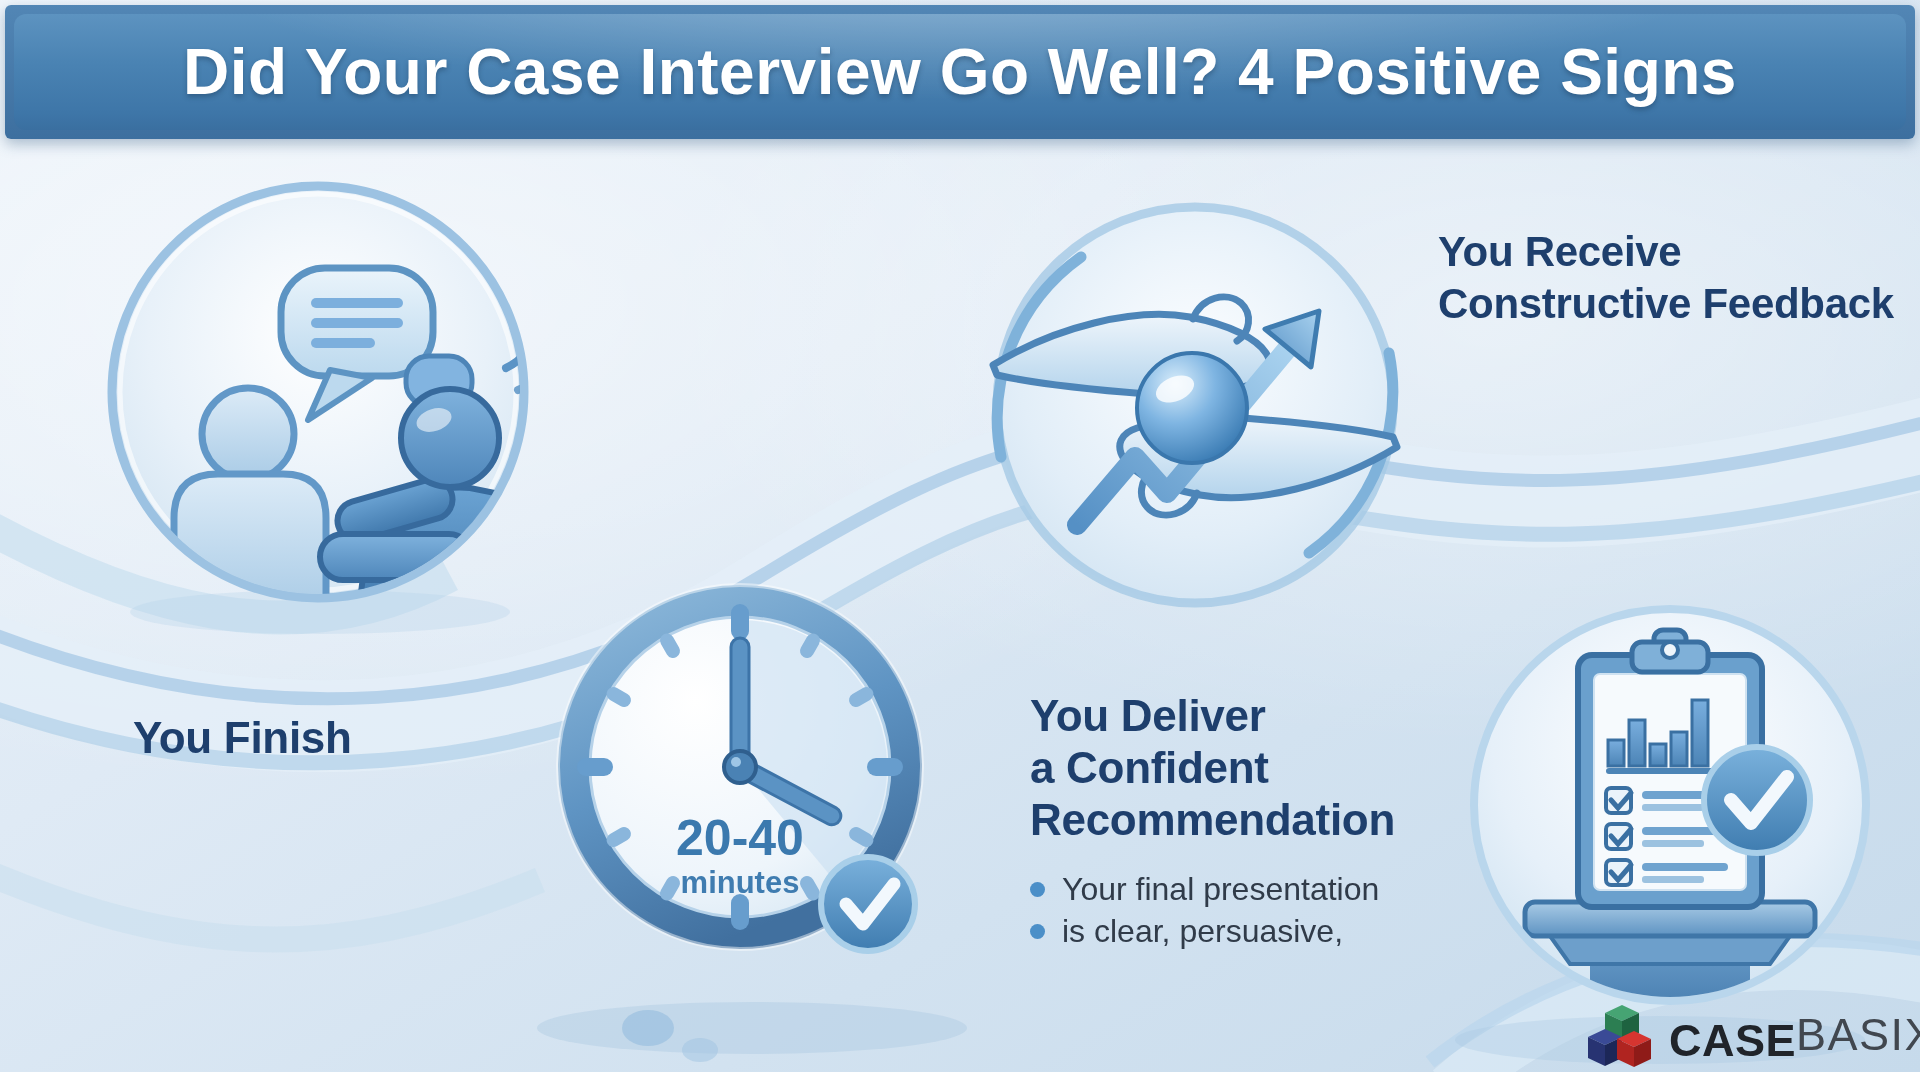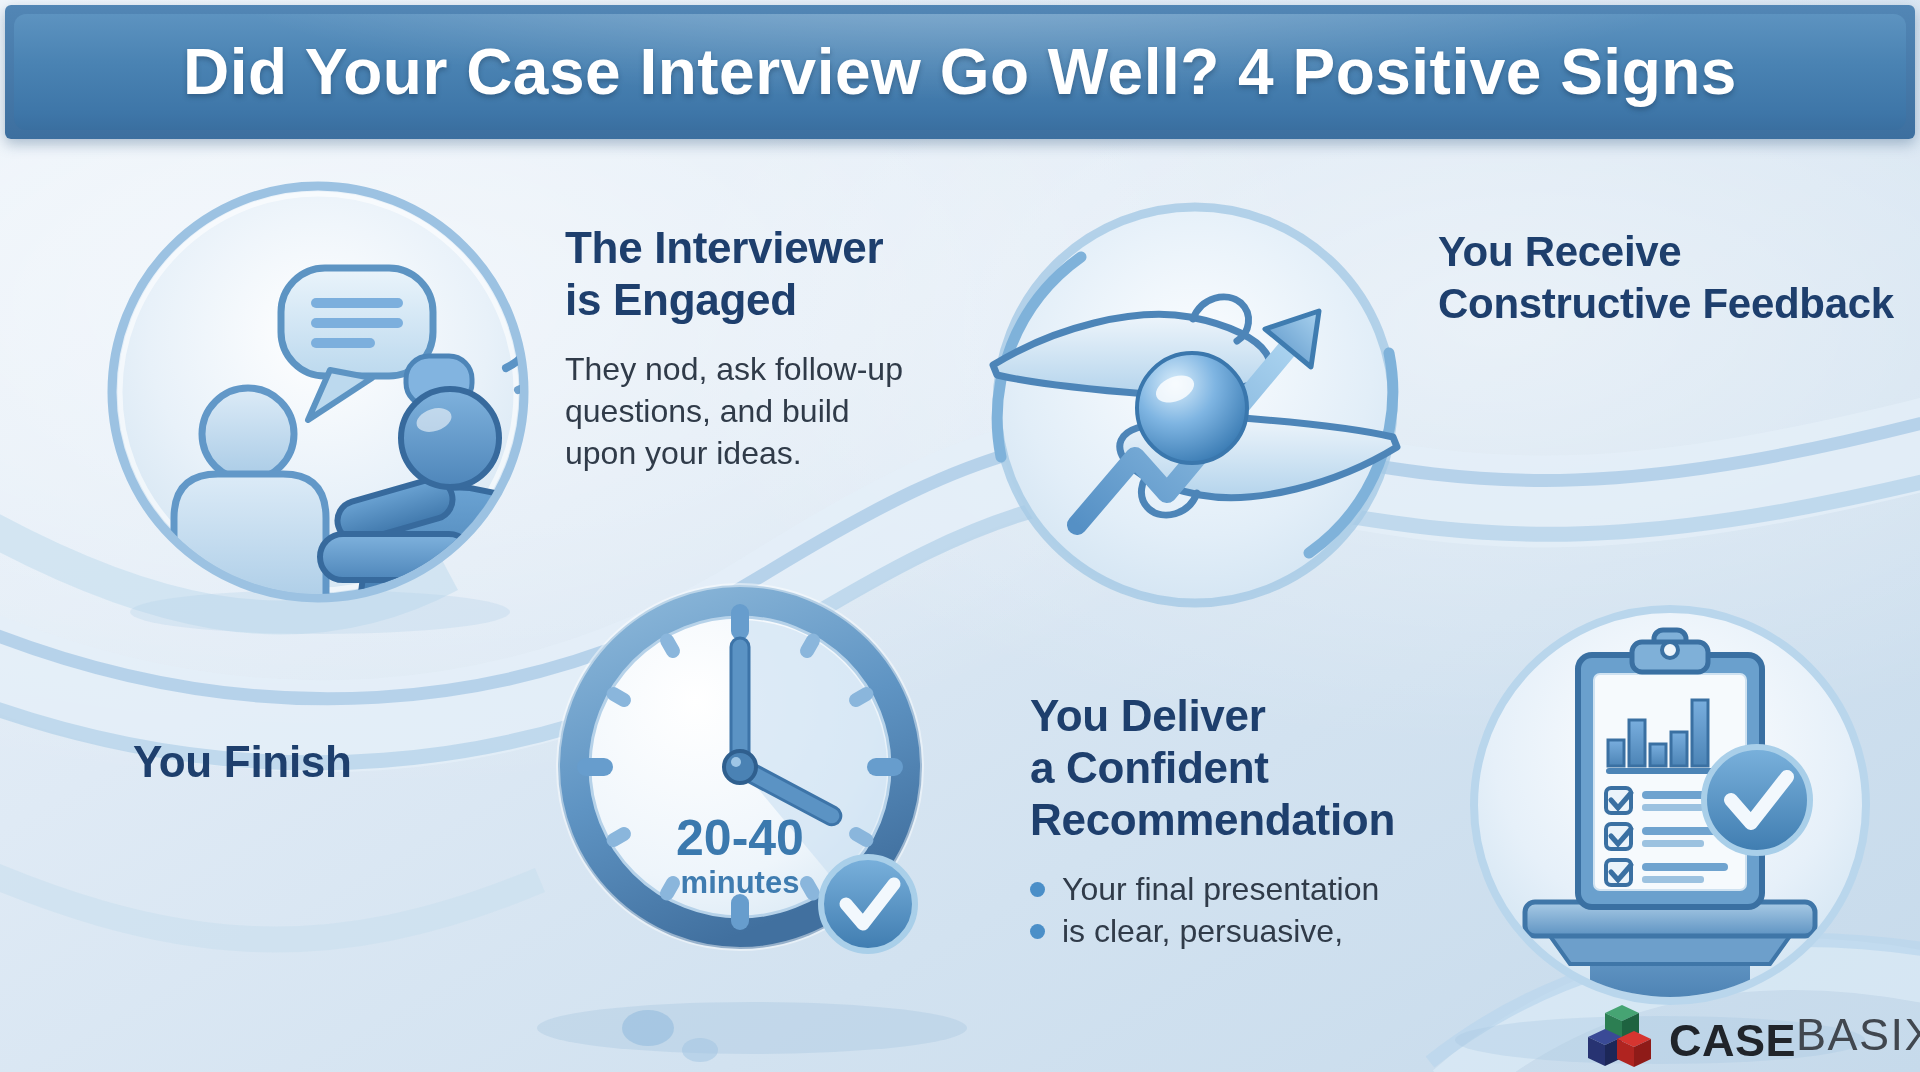--- a/index.html
+++ b/index.html
@@ -122,31 +122,20 @@
       <path d="M262 442 Q262 372 300 340 Q330 312 372 316 L442 330 L442 442 Z" fill="url(#g1body)" stroke="#376a9d" stroke-width="6"></path>
       <rect x="238" y="318" width="118" height="40" rx="20" fill="url(#g1body)" stroke="#376a9d" stroke-width="6" transform="rotate(-16 297 338)"></rect>
       <rect x="222" y="362" width="152" height="46" rx="23" fill="url(#g1head)" stroke="#376a9d" stroke-width="6"></rect>
       <circle cx="352" cy="266" r="49" fill="url(#g1head)" stroke="#376a9d" stroke-width="6"></circle>
       <ellipse cx="336" cy="248" rx="18" ry="11" fill="#ffffff" opacity=".55" transform="rotate(-18 336 248)"></ellipse>
       <path d="M408 196 Q430 186 436 162" fill="none" stroke="#5b94c6" stroke-width="8" stroke-linecap="round"></path>
       <path d="M420 218 Q448 206 456 174" fill="none" stroke="#5b94c6" stroke-width="8" stroke-linecap="round" opacity=".85"></path>
     </g>
   </svg>
 
-  <div class="sign-text s1" style="left:565px; top:222px;">
-    <div class="sign-heading">
-      <div>The Interviewer</div>
-      <div>is Engaged</div>
-    </div>
-    <div class="sign-body">
-      <div>They nod, ask follow-up</div>
-      <div>questions, and build</div>
-      <div>upon your ideas.</div>
-    </div>
-  </div>
 
   <svg class="icon icon2" width="420" height="420" viewBox="0 0 420 420">
     <defs>
       <radialGradient id="g2bg" cx="50%" cy="38%" r="75%">
         <stop offset="0%" stop-color="#fbfdff"></stop>
           <stop offset="60%" stop-color="#e2eef8"></stop>
           <stop offset="100%" stop-color="#cce0f0"></stop>
       </radialGradient>
       <linearGradient id="g2hand" x1="0" y1="0" x2="0" y2="1">
         <stop offset="0%" stop-color="#eef5fb"></stop>
@@ -227,21 +216,21 @@
     <rect x="181" y="76" width="18" height="140" rx="9" fill="#5b93c4" stroke="#3d74a8" stroke-width="3"></rect>
     <rect x="181" y="92" width="18" height="124" rx="9" fill="#5b93c4" stroke="#3d74a8" stroke-width="3" transform="rotate(118 190 205)"></rect>
     <circle cx="190" cy="205" r="16" fill="#4a82b4" stroke="#2f5f8e" stroke-width="4"></circle>
     <circle cx="186" cy="200" r="5" fill="#9ec6e6"></circle>
     <text x="190" y="293" text-anchor="middle" font-size="50" font-weight="bold" fill="#3b79ae">20-40</text>
     <text x="190" y="331" text-anchor="middle" font-size="31" font-weight="bold" fill="#3f7cb0">minutes</text>
     <circle cx="318" cy="342" r="47" fill="url(#g3badge)" stroke="#a9cfe9" stroke-width="6"></circle>
     <path d="M296 342 L313 362 L344 322" fill="none" stroke="#f2f8fd" stroke-width="13" stroke-linecap="round" stroke-linejoin="round"></path>
   </svg>
 
-  <div class="sign-text s3" style="left:133px; top:736px;">
+  <div class="sign-text s3" style="left:133px; top:712px;">
     <div class="sign-heading">
       <div>You Finish</div>
     </div>
   </div>
 
   <div class="sign-text s4" style="left:1030px; top:690px;">
     <div class="sign-heading">
       <div>You Deliver</div>
       <div>a Confident</div>
       <div>Recommendation</div>

